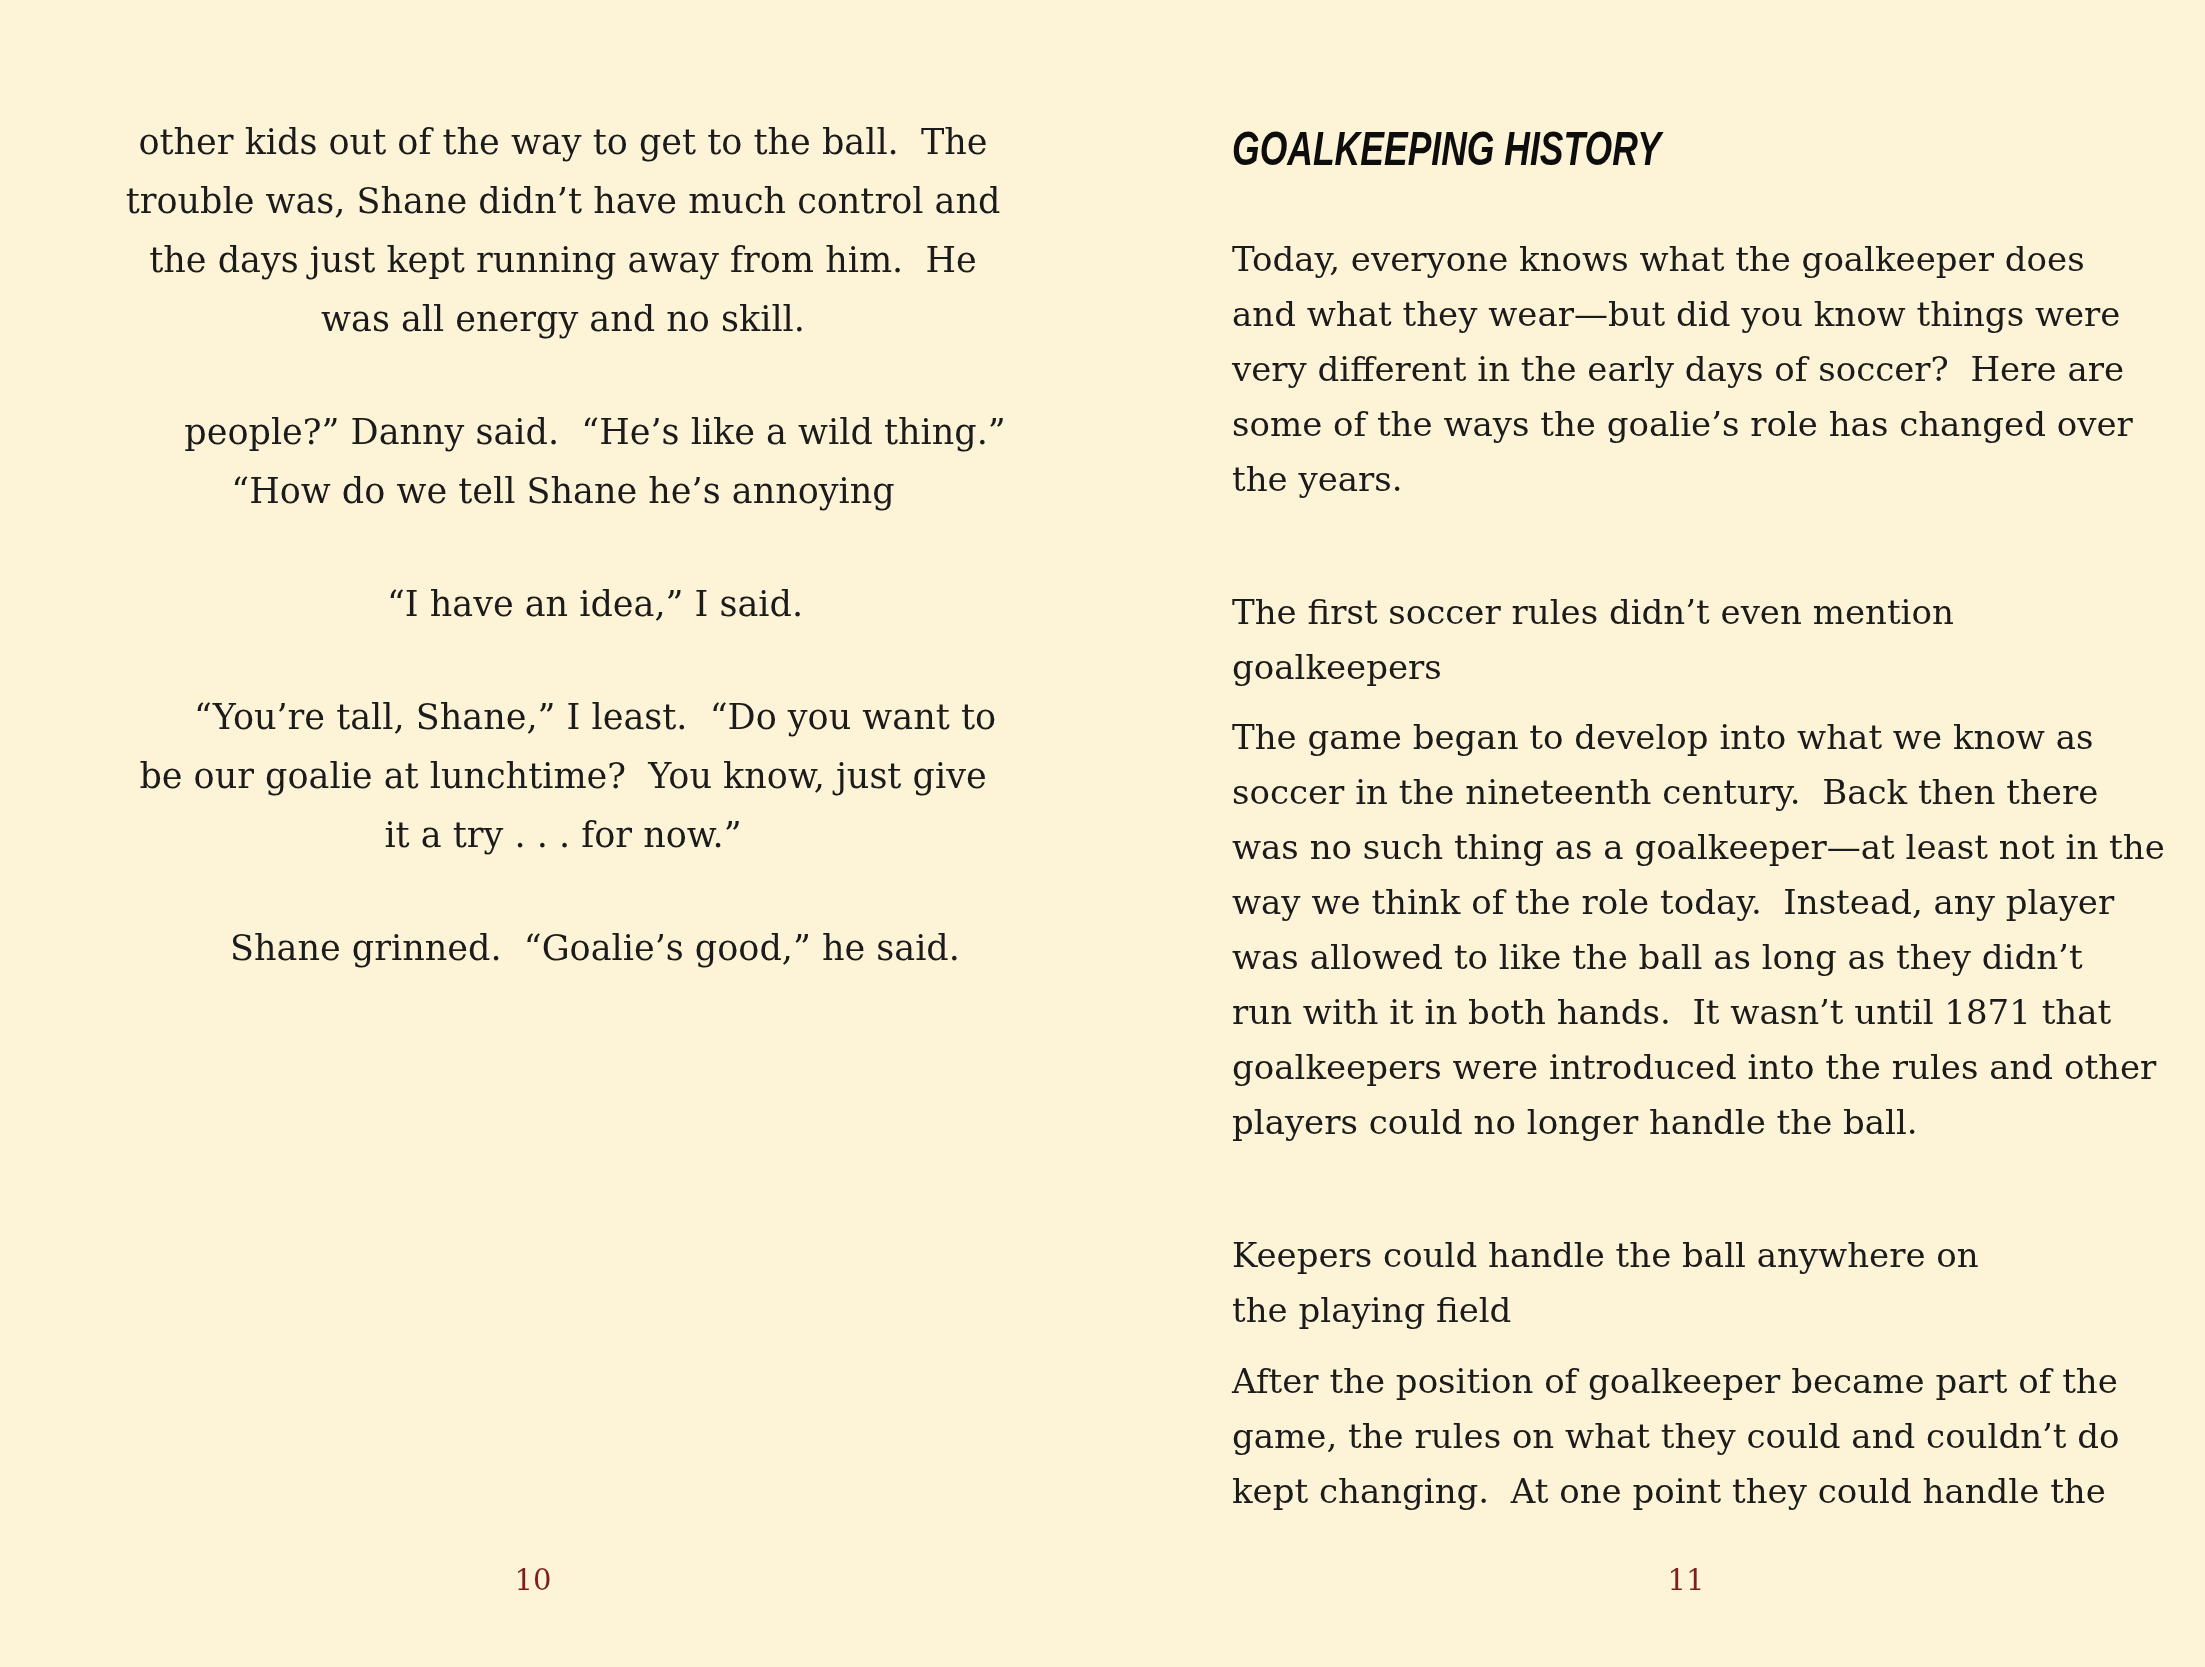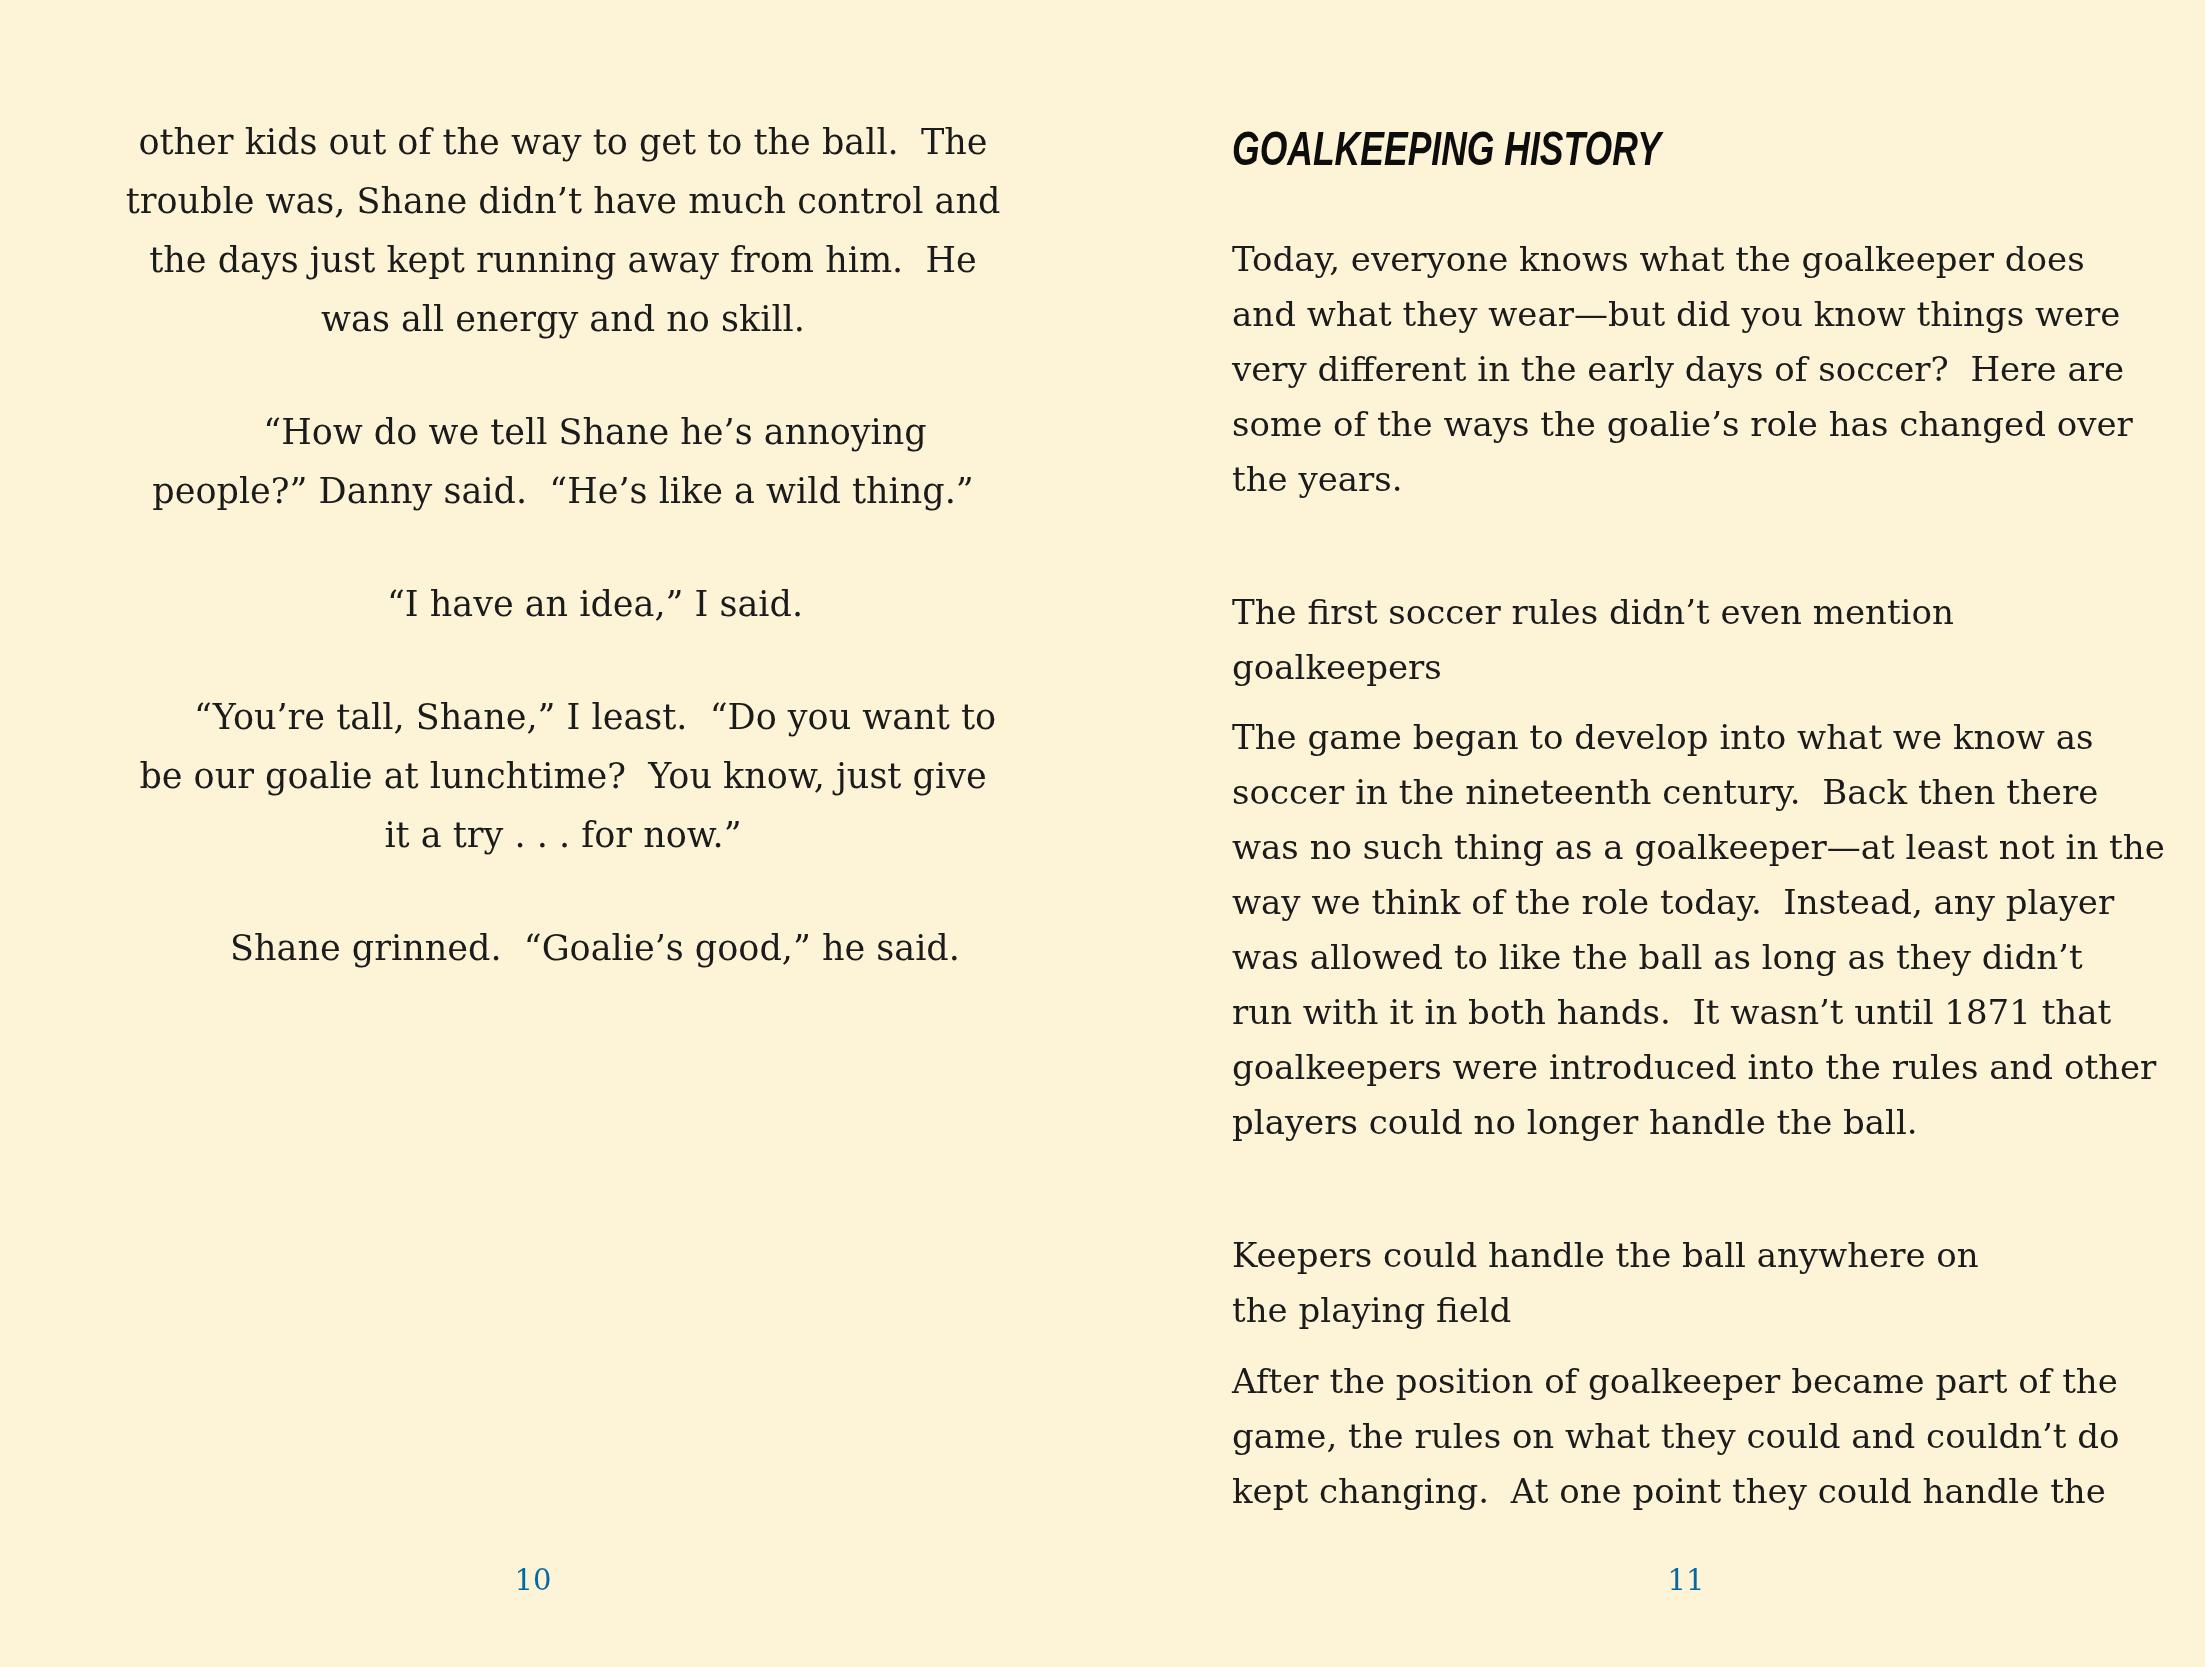--- a/index.html
+++ b/index.html
@@ -37,38 +37,38 @@
     white-space: pre;
     margin: 0 0 58px 0;
   }
 
   .page-number {
     position: absolute;
     top: 1563px;
     font-size: 29px;
     line-height: 34px;
     transform: translateX(-50%);
-    color: #0369a1;
+    color: #7f1d1d;
   }
   .page-number.left  { left: 533px; }
   .page-number.right { left: 1686px; }
 </style>
 </head>
 <body style="background: rgb(253, 243, 215); color: rgb(27, 27, 27);">
 
 <div class="page-block lp" id="left-page">
     <div class="block-paragraph">
       <div class="line">other kids out of the way to get to the ball.  The</div>
       <div class="line">trouble was, Shane didn’t have much control and</div>
       <div class="line">the days just kept running away from him.  He</div>
       <div class="line">was all energy and no skill.</div>
     </div>
     <div class="block-paragraph indent-first">
+      <div class="line">people?” Danny said.  “He’s like a wild thing.”</div>
       <div class="line">“How do we tell Shane he’s annoying</div>
-      <div class="line">people?” Danny said.  “He’s like a wild thing.”</div>
     </div>
     <div class="block-paragraph indent-first">
       <div class="line">“I have an idea,” I said.</div>
     </div>
     <div class="block-paragraph indent-first">
       <div class="line">“You’re tall, Shane,” I least.  “Do you want to</div>
       <div class="line">be our goalie at lunchtime?  You know, just give</div>
       <div class="line">it a try . . . for now.”</div>
     </div>
     <div class="block-paragraph indent-first">

